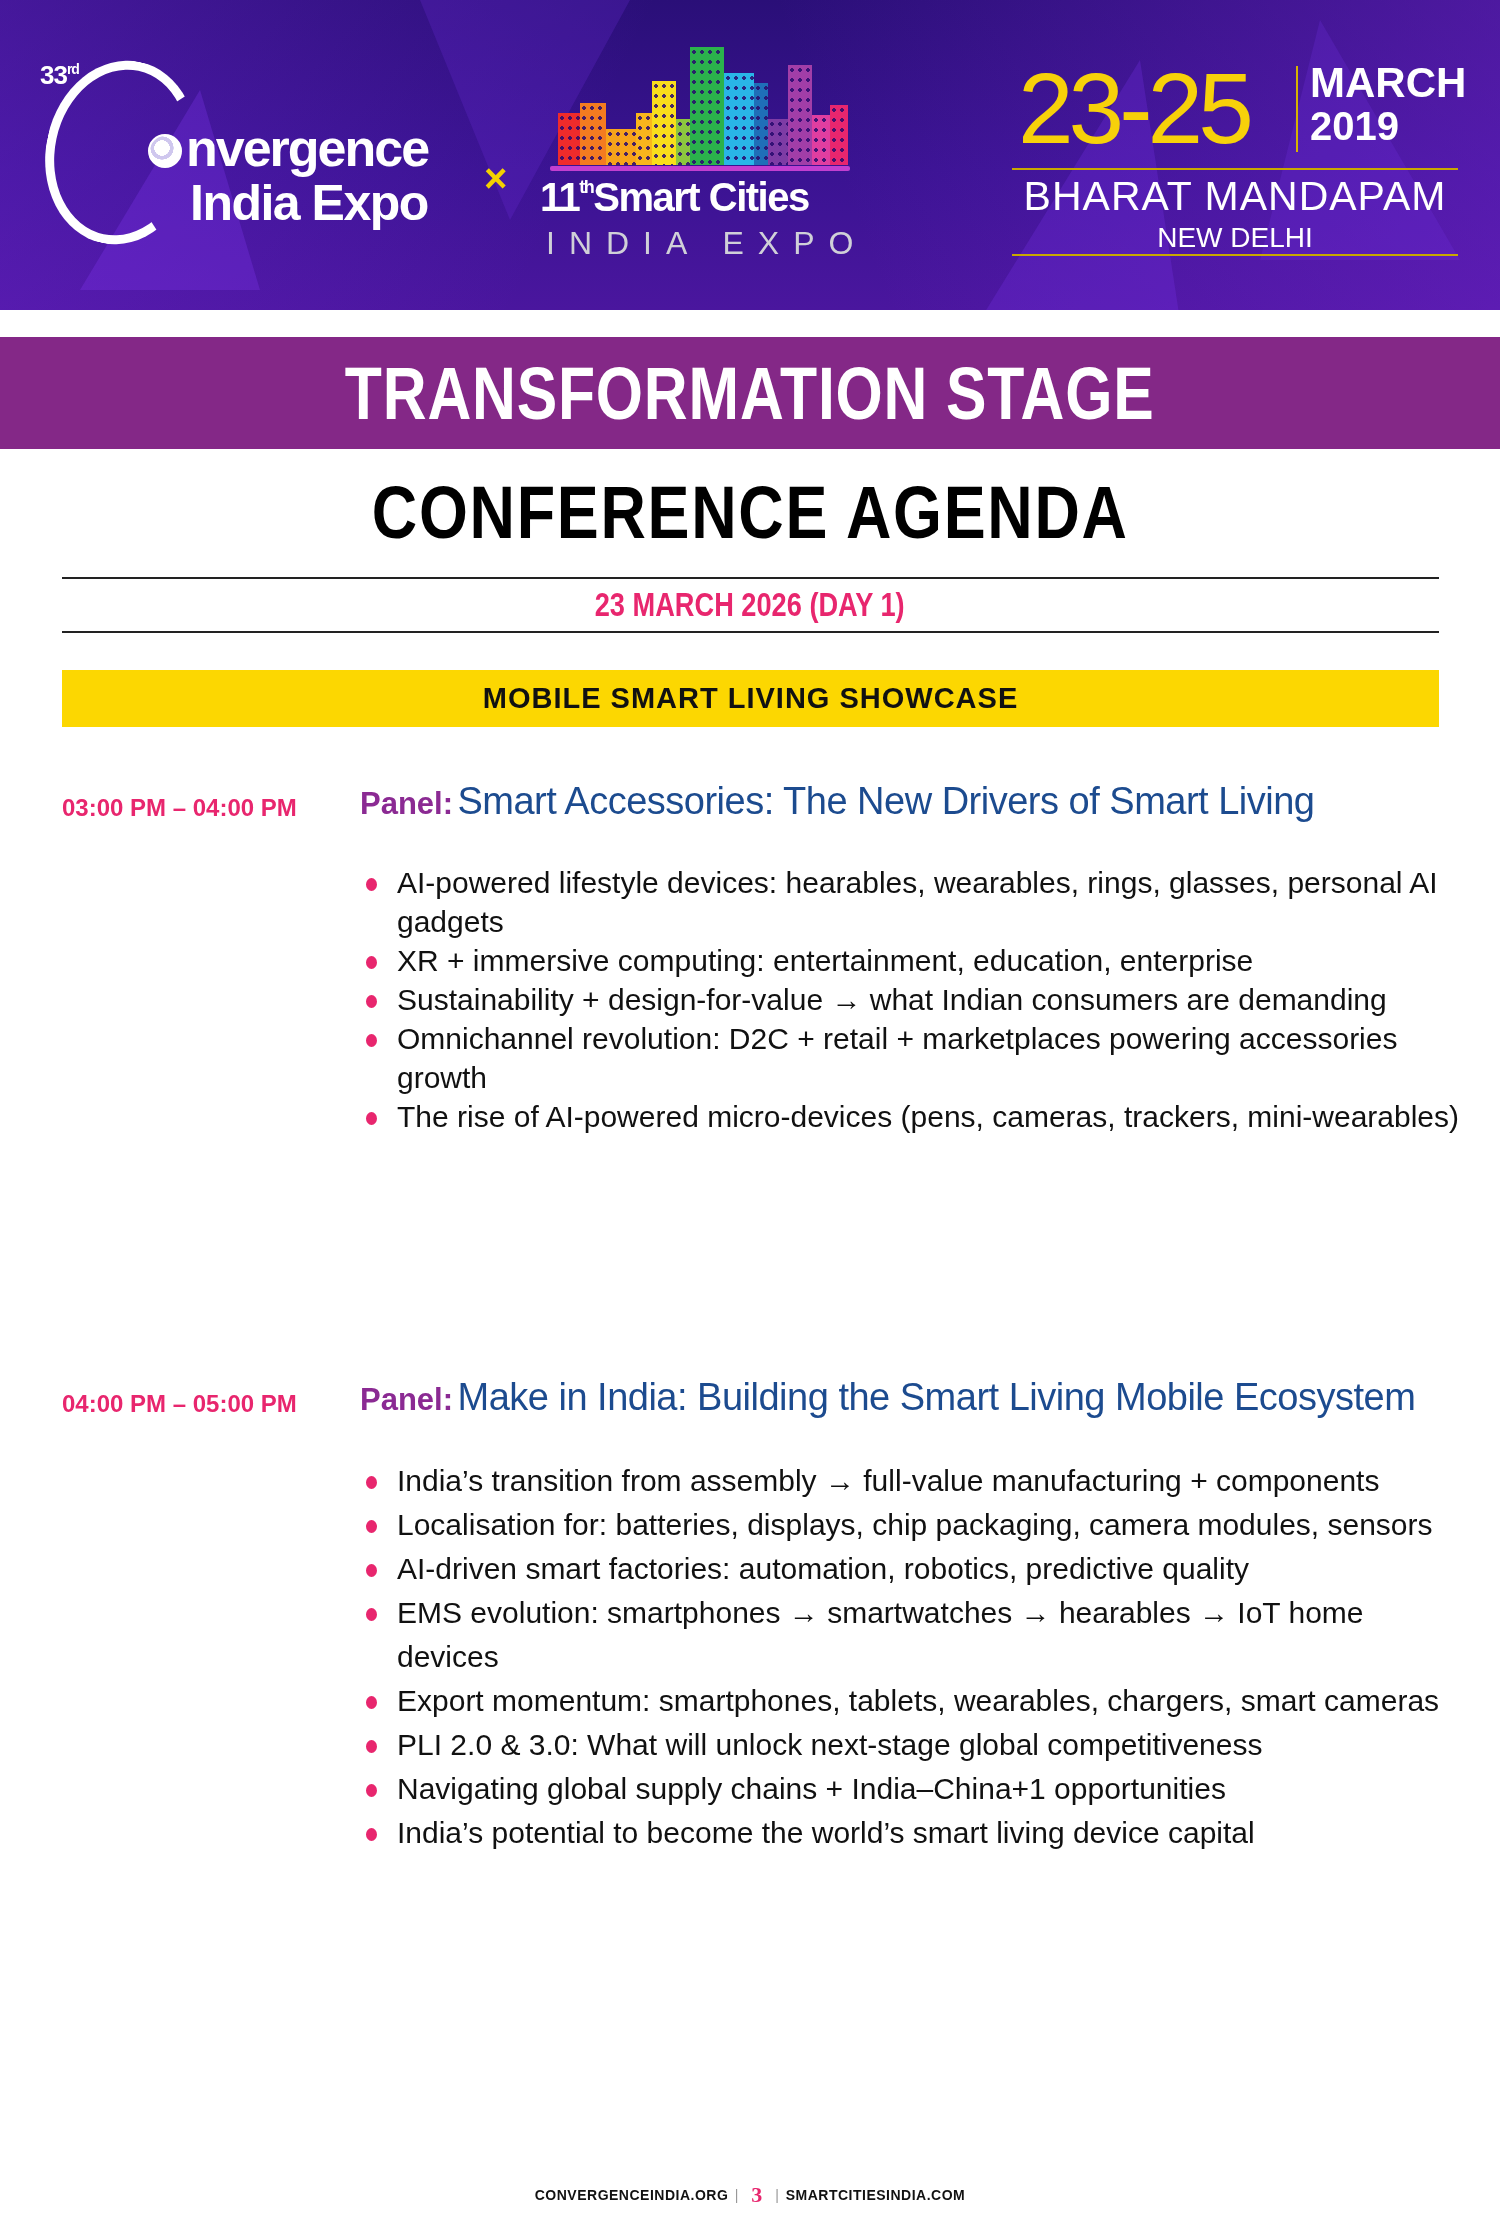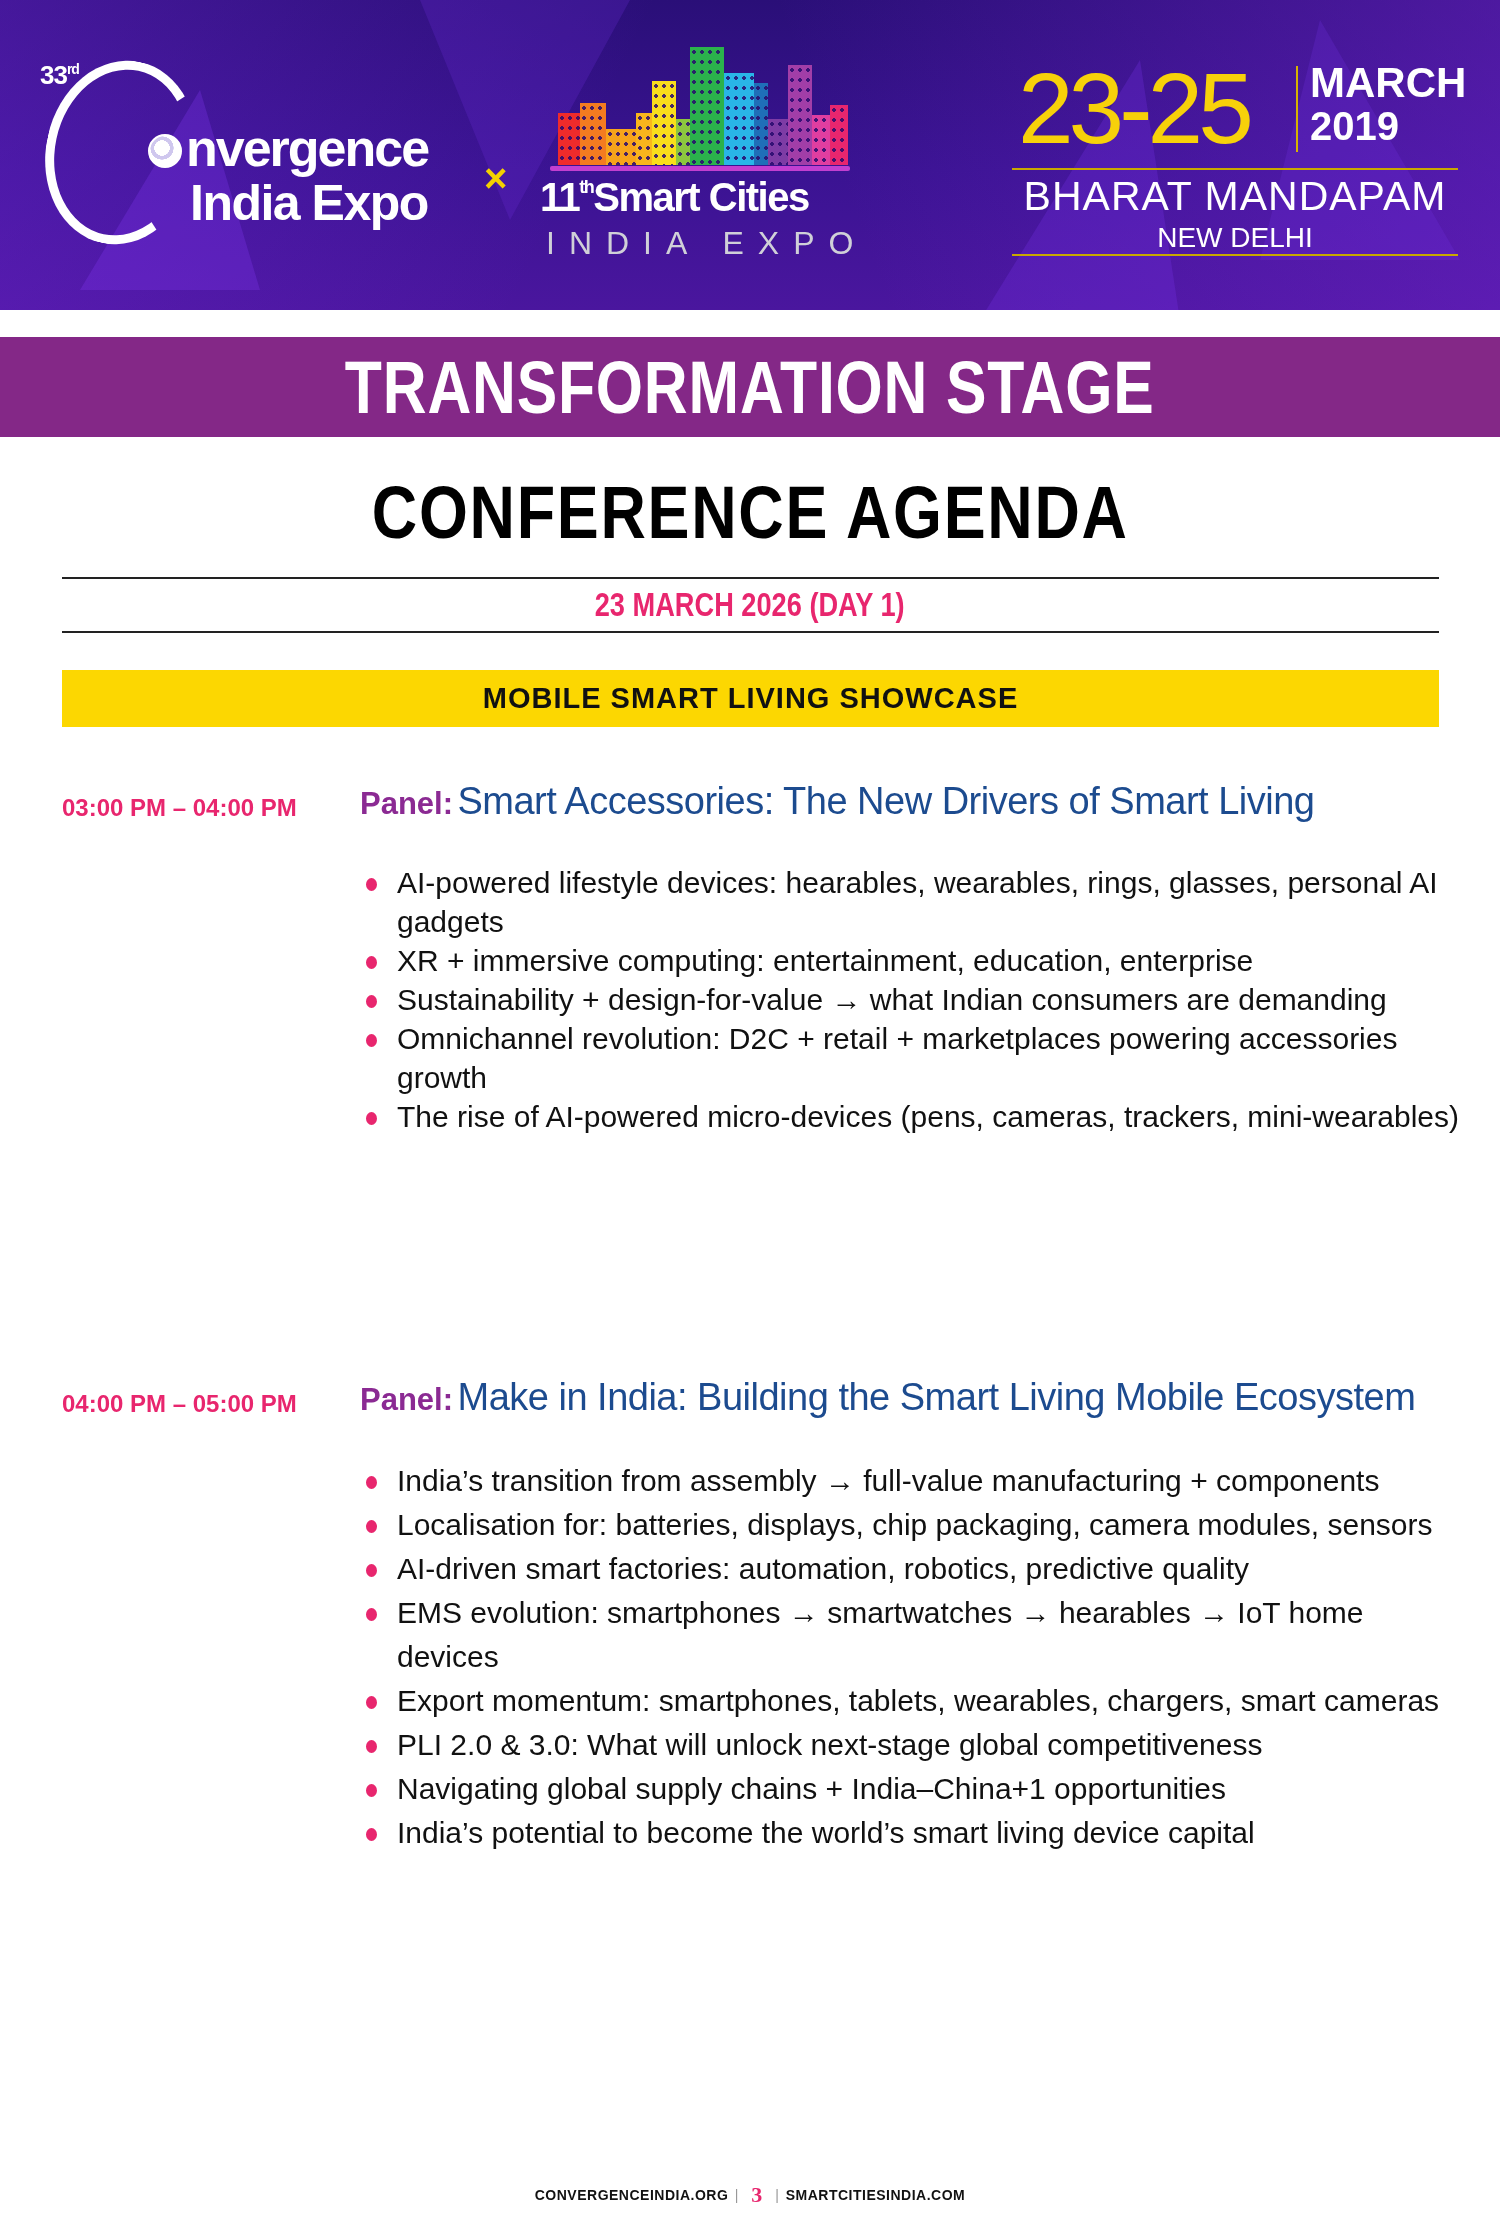--- a/index.html
+++ b/index.html
@@ -45,21 +45,21 @@
   .dates .big { position: absolute; left: 6px; top: 0; color: #f7d10a; font-weight: 400; font-size: 100px; letter-spacing: -5px; line-height: 1; }
   .dates .vsep { position: absolute; left: 284px; top: 8px; width: 2px; height: 86px; background: #d7b300; }
   .dates .month { position: absolute; left: 298px; top: 4px; color: #fff; font-weight: 700; font-size: 42px; line-height: 1; }
   .dates .year { position: absolute; left: 298px; top: 48px; color: #fff; font-weight: 700; font-size: 40px; line-height: 1; }
   .dates .hr1 { position: absolute; left: 0; top: 110px; width: 446px; height: 2px; background: #c9a800; }
   .dates .venue { position: absolute; left: 0; width: 446px; top: 118px; text-align: center; color: #fff; font-size: 41px; letter-spacing: 1px; line-height: 1; }
   .dates .city2 { position: absolute; left: 0; width: 446px; top: 166px; text-align: center; color: #fff; font-size: 28px; line-height: 1; }
   .dates .hr2 { position: absolute; left: 0; top: 196px; width: 446px; height: 2px; background: #c9a800; }
 
   
-  .stage { position: absolute; left: 0; top: 337px; width: 1500px; height: 100px; background: #842887; display: flex; align-items: center; justify-content: center; }
+  .stage { position: absolute; left: 0; top: 337px; width: 1500px; height: 112px; background: #842887; display: flex; align-items: center; justify-content: center; }
   .stage span { color: #fff; font-weight: 700; font-size: 74px; letter-spacing: 1px; transform: scaleX(0.82); display: inline-block; }
 
   .agenda-title { position: absolute; left: 0; top: 470px; width: 1500px; text-align: center; }
   .agenda-title span { display: inline-block; font-weight: 700; font-size: 74px; color: #000; transform: scaleX(0.85); letter-spacing: 2px; }
 
   .rule { position: absolute; left: 62px; width: 1377px; height: 2px; background: #222; }
   .rule.r1 { top: 577px; }
   .rule.r2 { top: 631px; }
   .daydate { position: absolute; left: 0; top: 585px; width: 1500px; text-align: center; }
   .daydate span { display: inline-block; color: #e8266e; font-weight: 700; font-size: 34px; transform: scaleX(0.8); }

